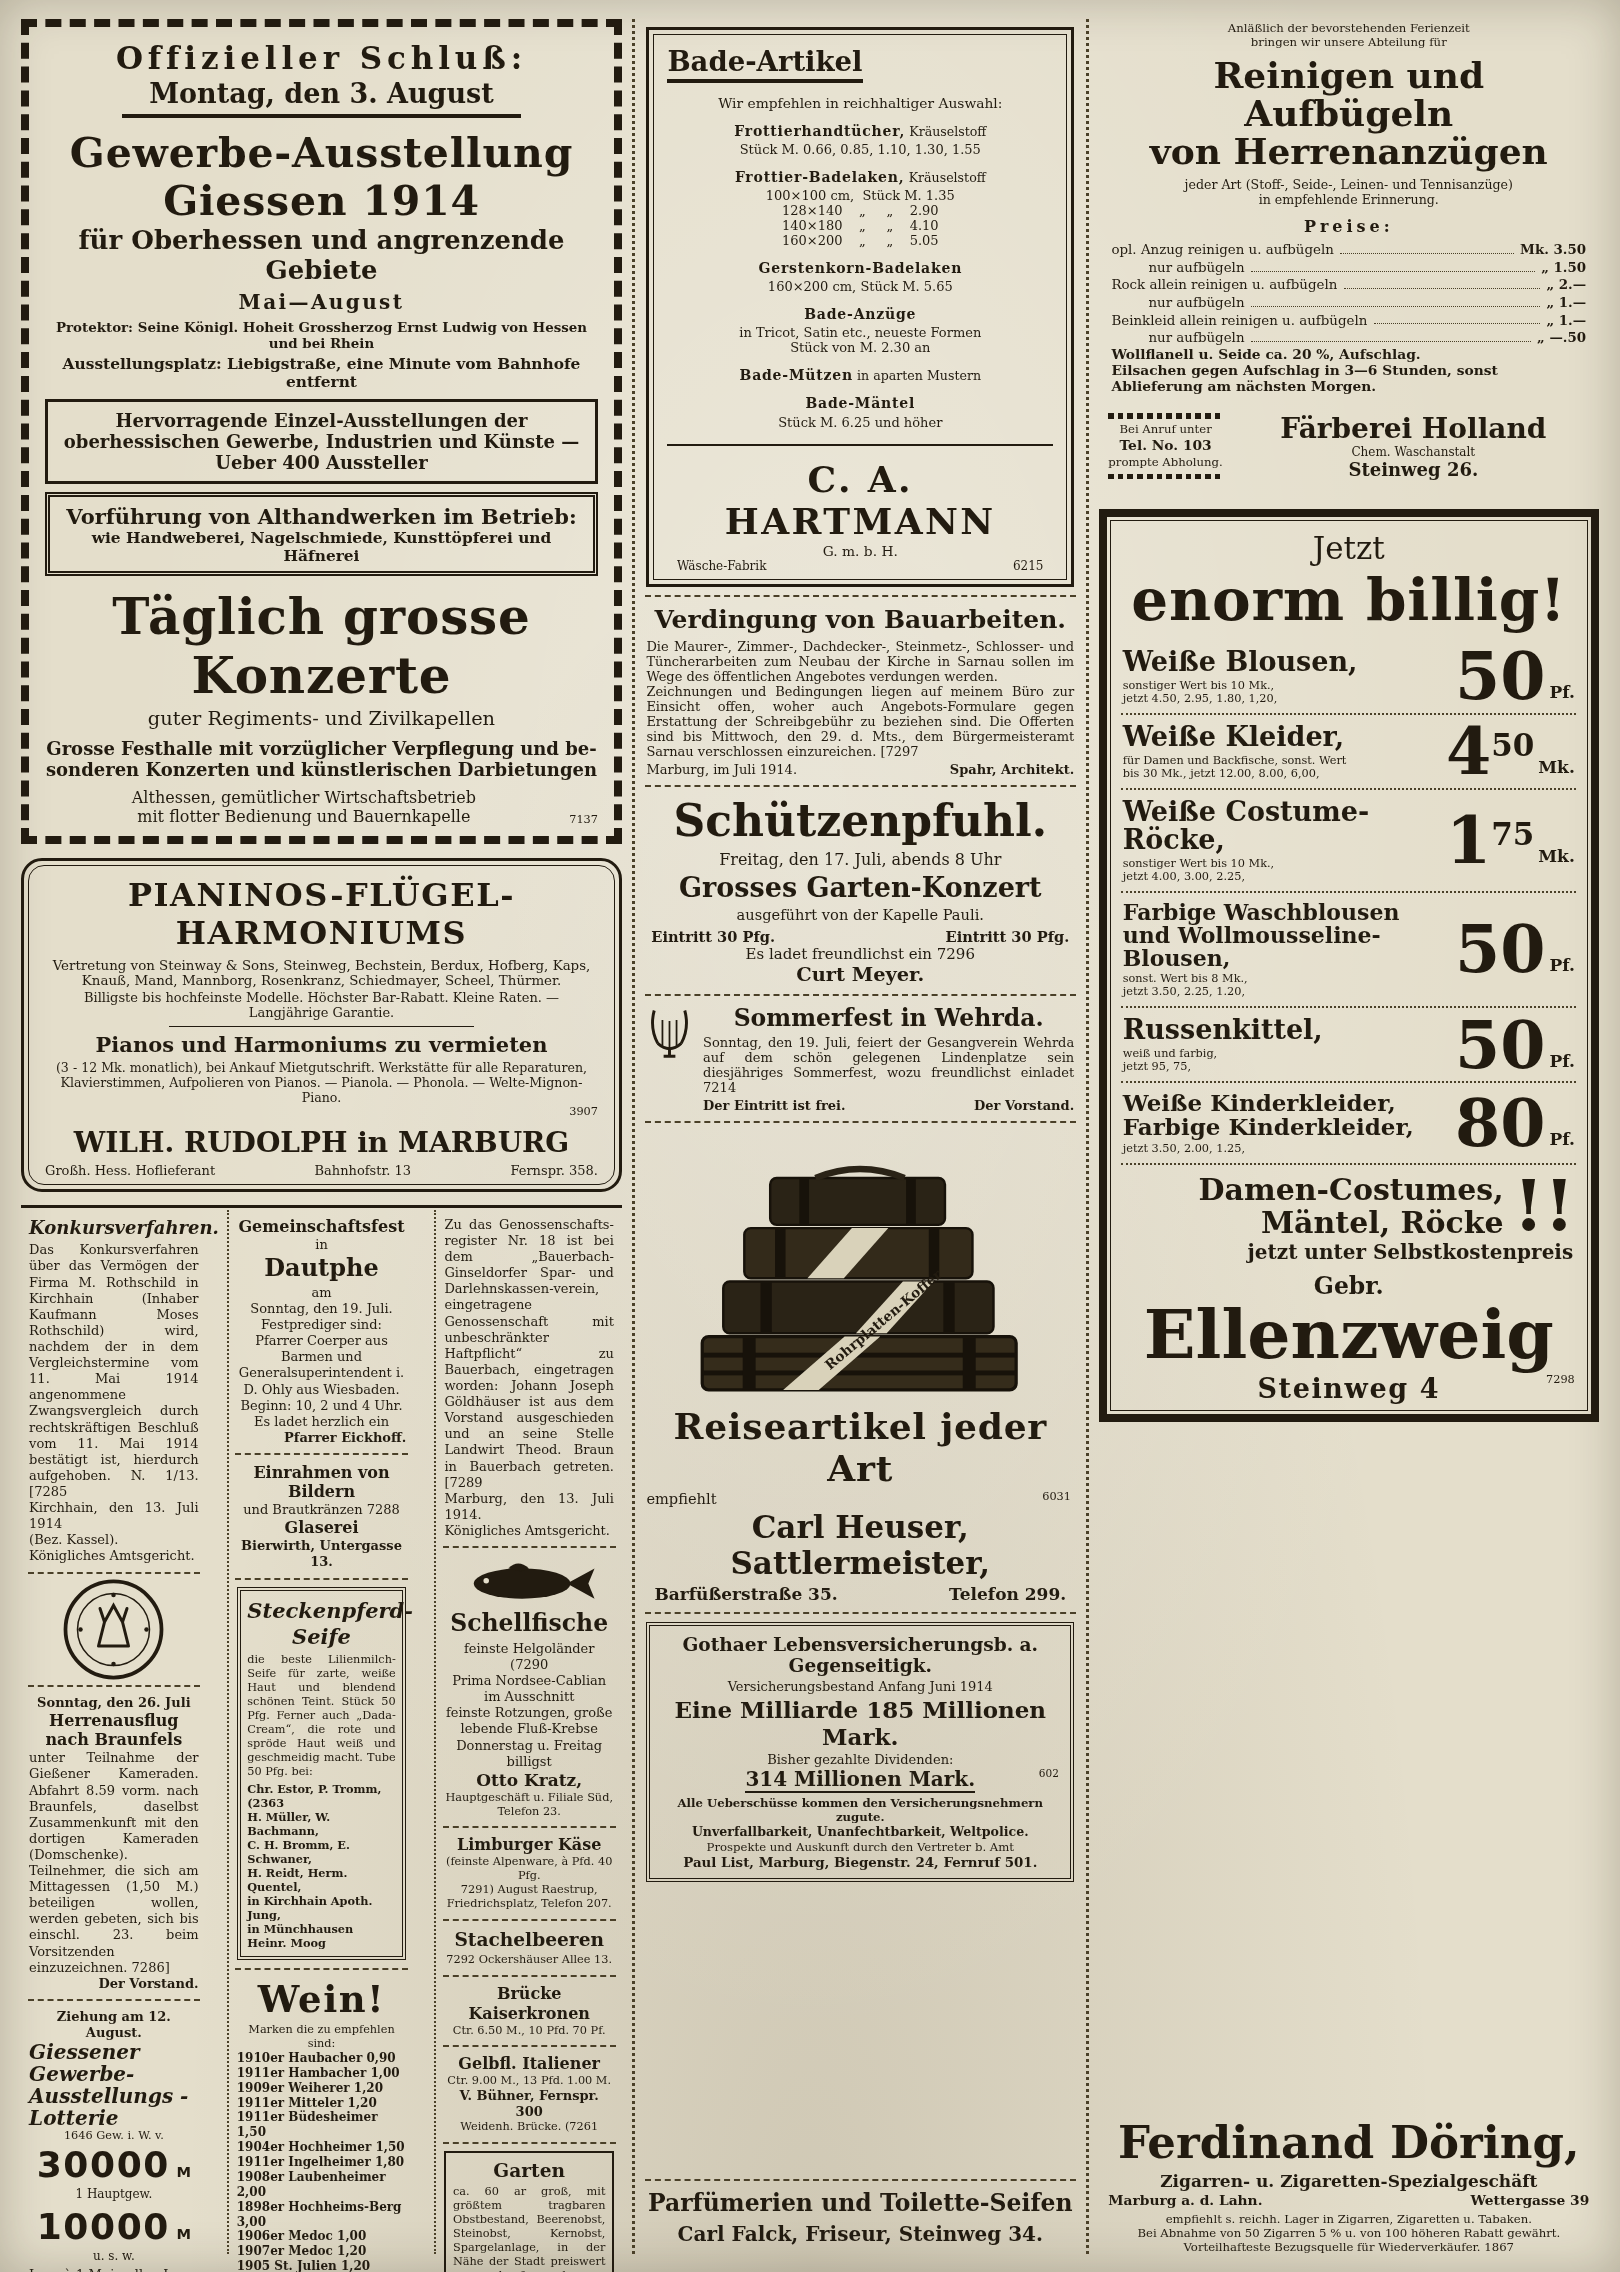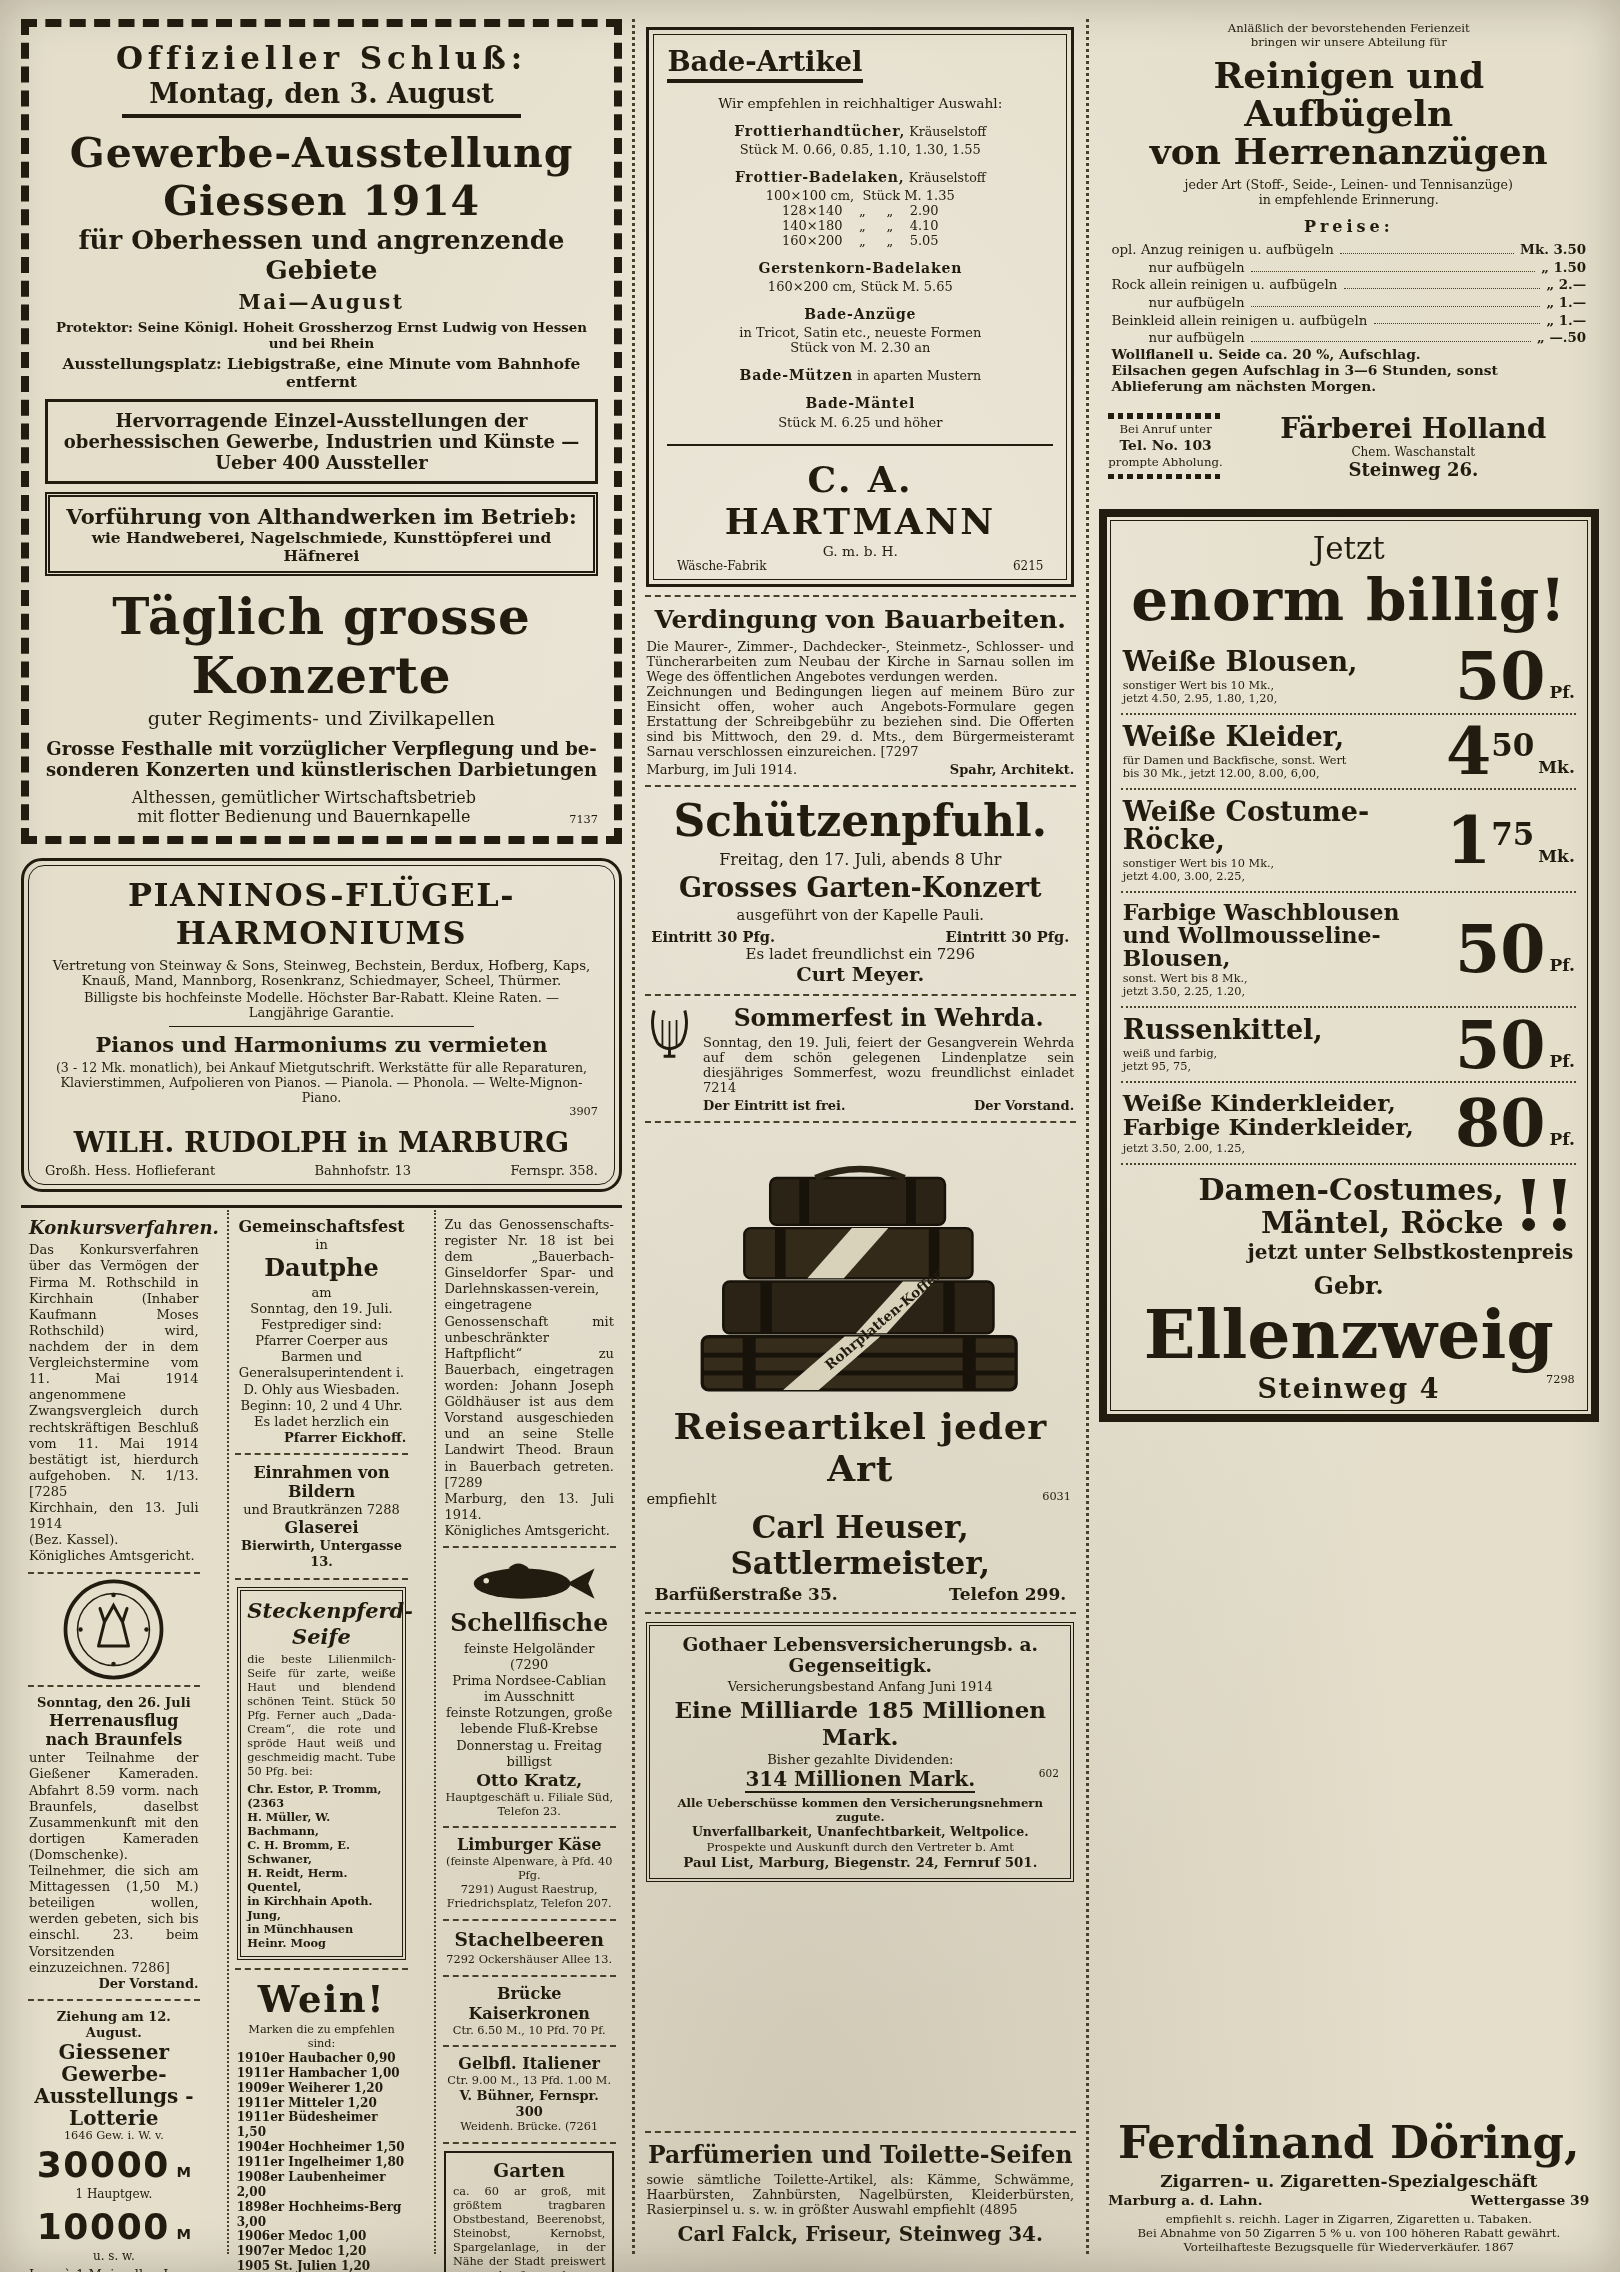--- a/index.html
+++ b/index.html
@@ -65,21 +65,21 @@
   .classifieds { flex:1; display:flex; border-top:3.2px solid var(--ink); padding-top:1.6px; min-height:0;gap:20px; }
   .ccol { flex:1; padding:0 6.5px; font-size:13px; line-height:1.24; min-width:0; }
   .ccol + .ccol { border-left:2.4px dotted #4a4028; }
   .cb { padding:7.3px 1.6px; }
   .cb + .cb { border-top:2.4px dashed #4a4028; }
   .h-it { font-style:italic; font-weight:bold; font-size:18px; text-align:center; margin-bottom:3.2px; }
   .h-fr { font-weight:bold; font-size:18.6px; text-align:center; margin-bottom:2.4px; }
   .h-fr-sm { font-weight:bold; font-size:16px; text-align:center; }
   .sig-r { text-align:right; font-weight:bold; }
   .seal-wrap { text-align:center; padding:3.2px 0; }
-  .lot-title { font-size:20px; font-weight:bold; text-align:center; line-height:1.1; }
+  .lot-title { font-size:20px; font-weight:bold; line-height:1.1;font-style:italic; }
   .lot-big { display:flex; justify-content:center; align-items:baseline; gap:6.5px; font-family:"DejaVu Sans", sans-serif; }
   .lot-big .n { font-size:36px; font-weight:bold; letter-spacing:1.6px; }
   .lot-big .m { font-size:14.6px; font-weight:bold; }
   .lot-sub { text-align:center; font-size:12px; margin-bottom:2.4px; }
   .wein-title { font-size:37px; font-weight:bold; text-align:center; letter-spacing:1.6px; }
   .seife { border:4.9px double var(--ink); padding:6.5px; }
   .seife-title { font-size:21px; font-weight:bold; font-style:italic; text-align:center; margin-bottom:3.2px; }
   .garten { border:2.4px solid var(--ink); padding:6.5px; }
   .fish-wrap { text-align:center; padding:1.6px 0 3.2px; }
 
@@ -537,21 +537,20 @@
         </div>
         <div class="go-l5">Alle Ueberschüsse kommen den Versicherungsnehmern zugute.</div>
         <div class="go-l6">Unverfallbarkeit, Unanfechtbarkeit, Weltpolice.</div>
         <div class="go-l7">Prospekte und Auskunft durch den Vertreter b. Amt</div>
         <div class="go-sig">Paul List, Marburg, Biegenstr. 24, Fernruf 501.</div>
       </div>
     </div>
 
     <div class="mb parfuem">
       <div class="pf-title">Parfümerien und Toilette-Seifen</div>
-      <div class="pf-body j">sowie sämtliche Toilette-Artikel, als: Kämme, Schwämme, Haarbürsten, Zahnbürsten, Nagelbürsten, Kleiderbürsten, Rasierpinsel u. s. w. in größter Auswahl empfiehlt    (4895</div>
       <div class="pf-sig">Carl Falck, Friseur, Steinweg 34.</div>
     </div>
 
   </div>
 
   <div class="vsep"></div>
 
   <div class="colR">
 
     <div class="faerberei">

